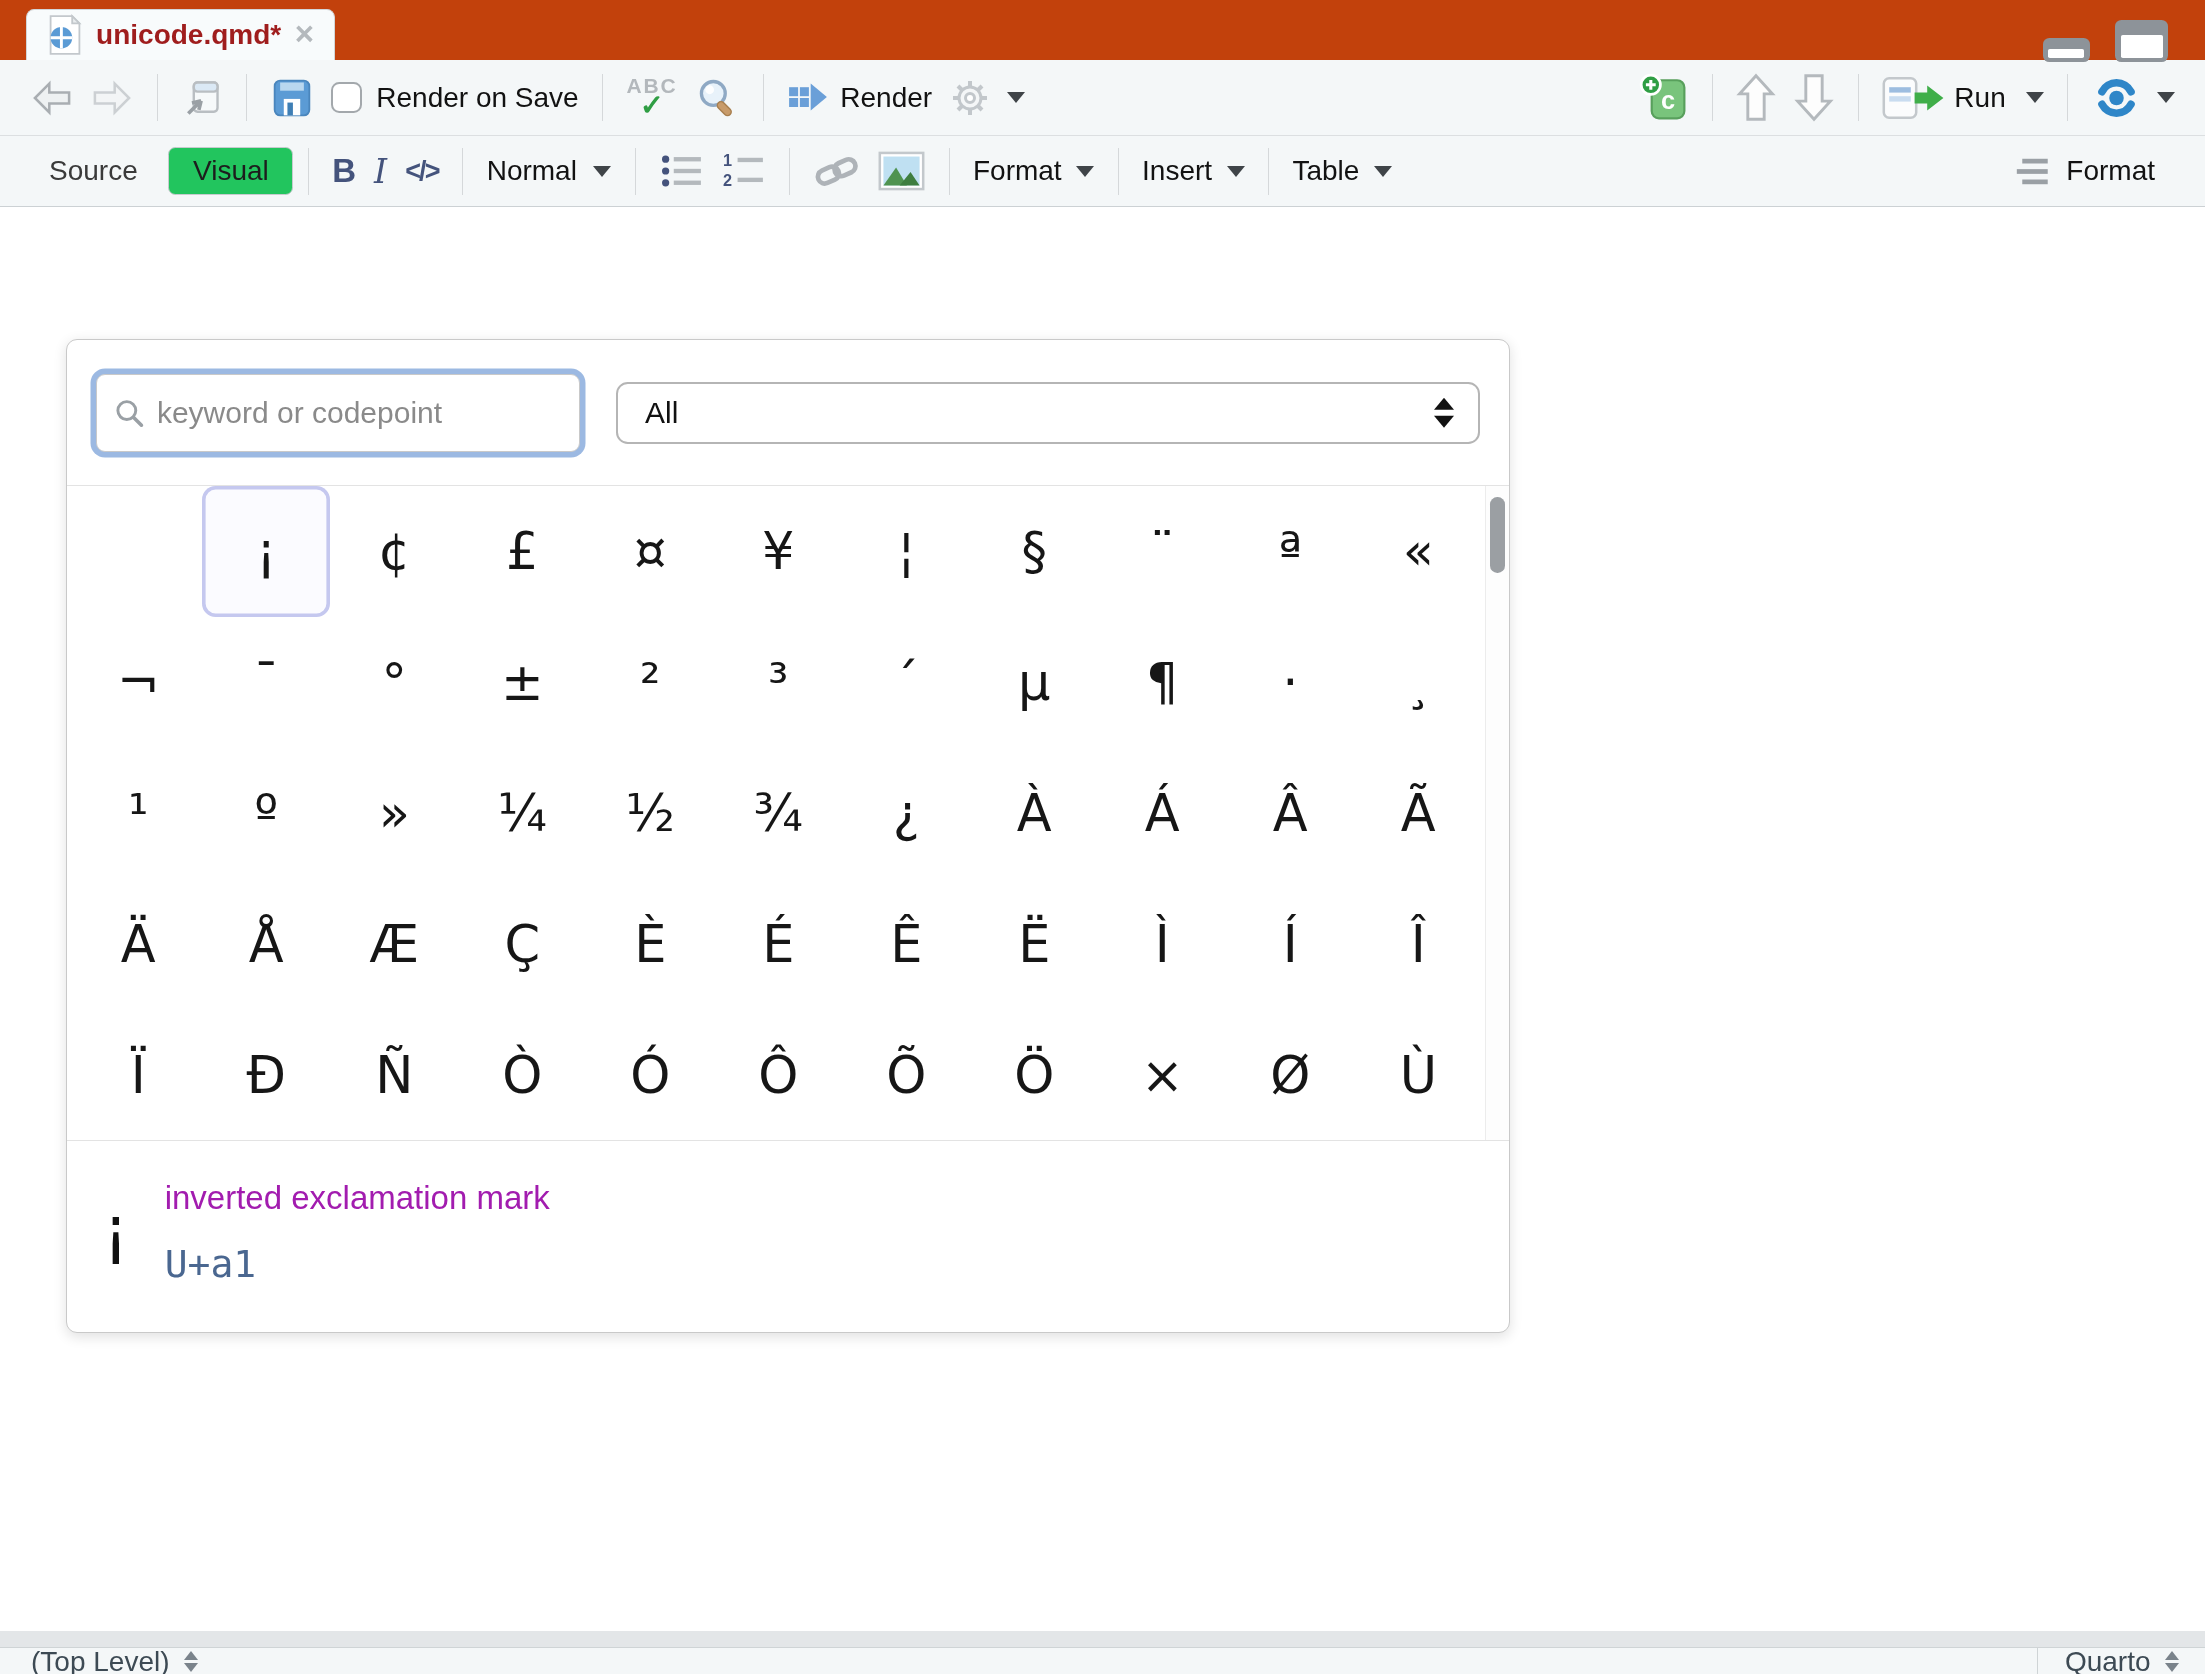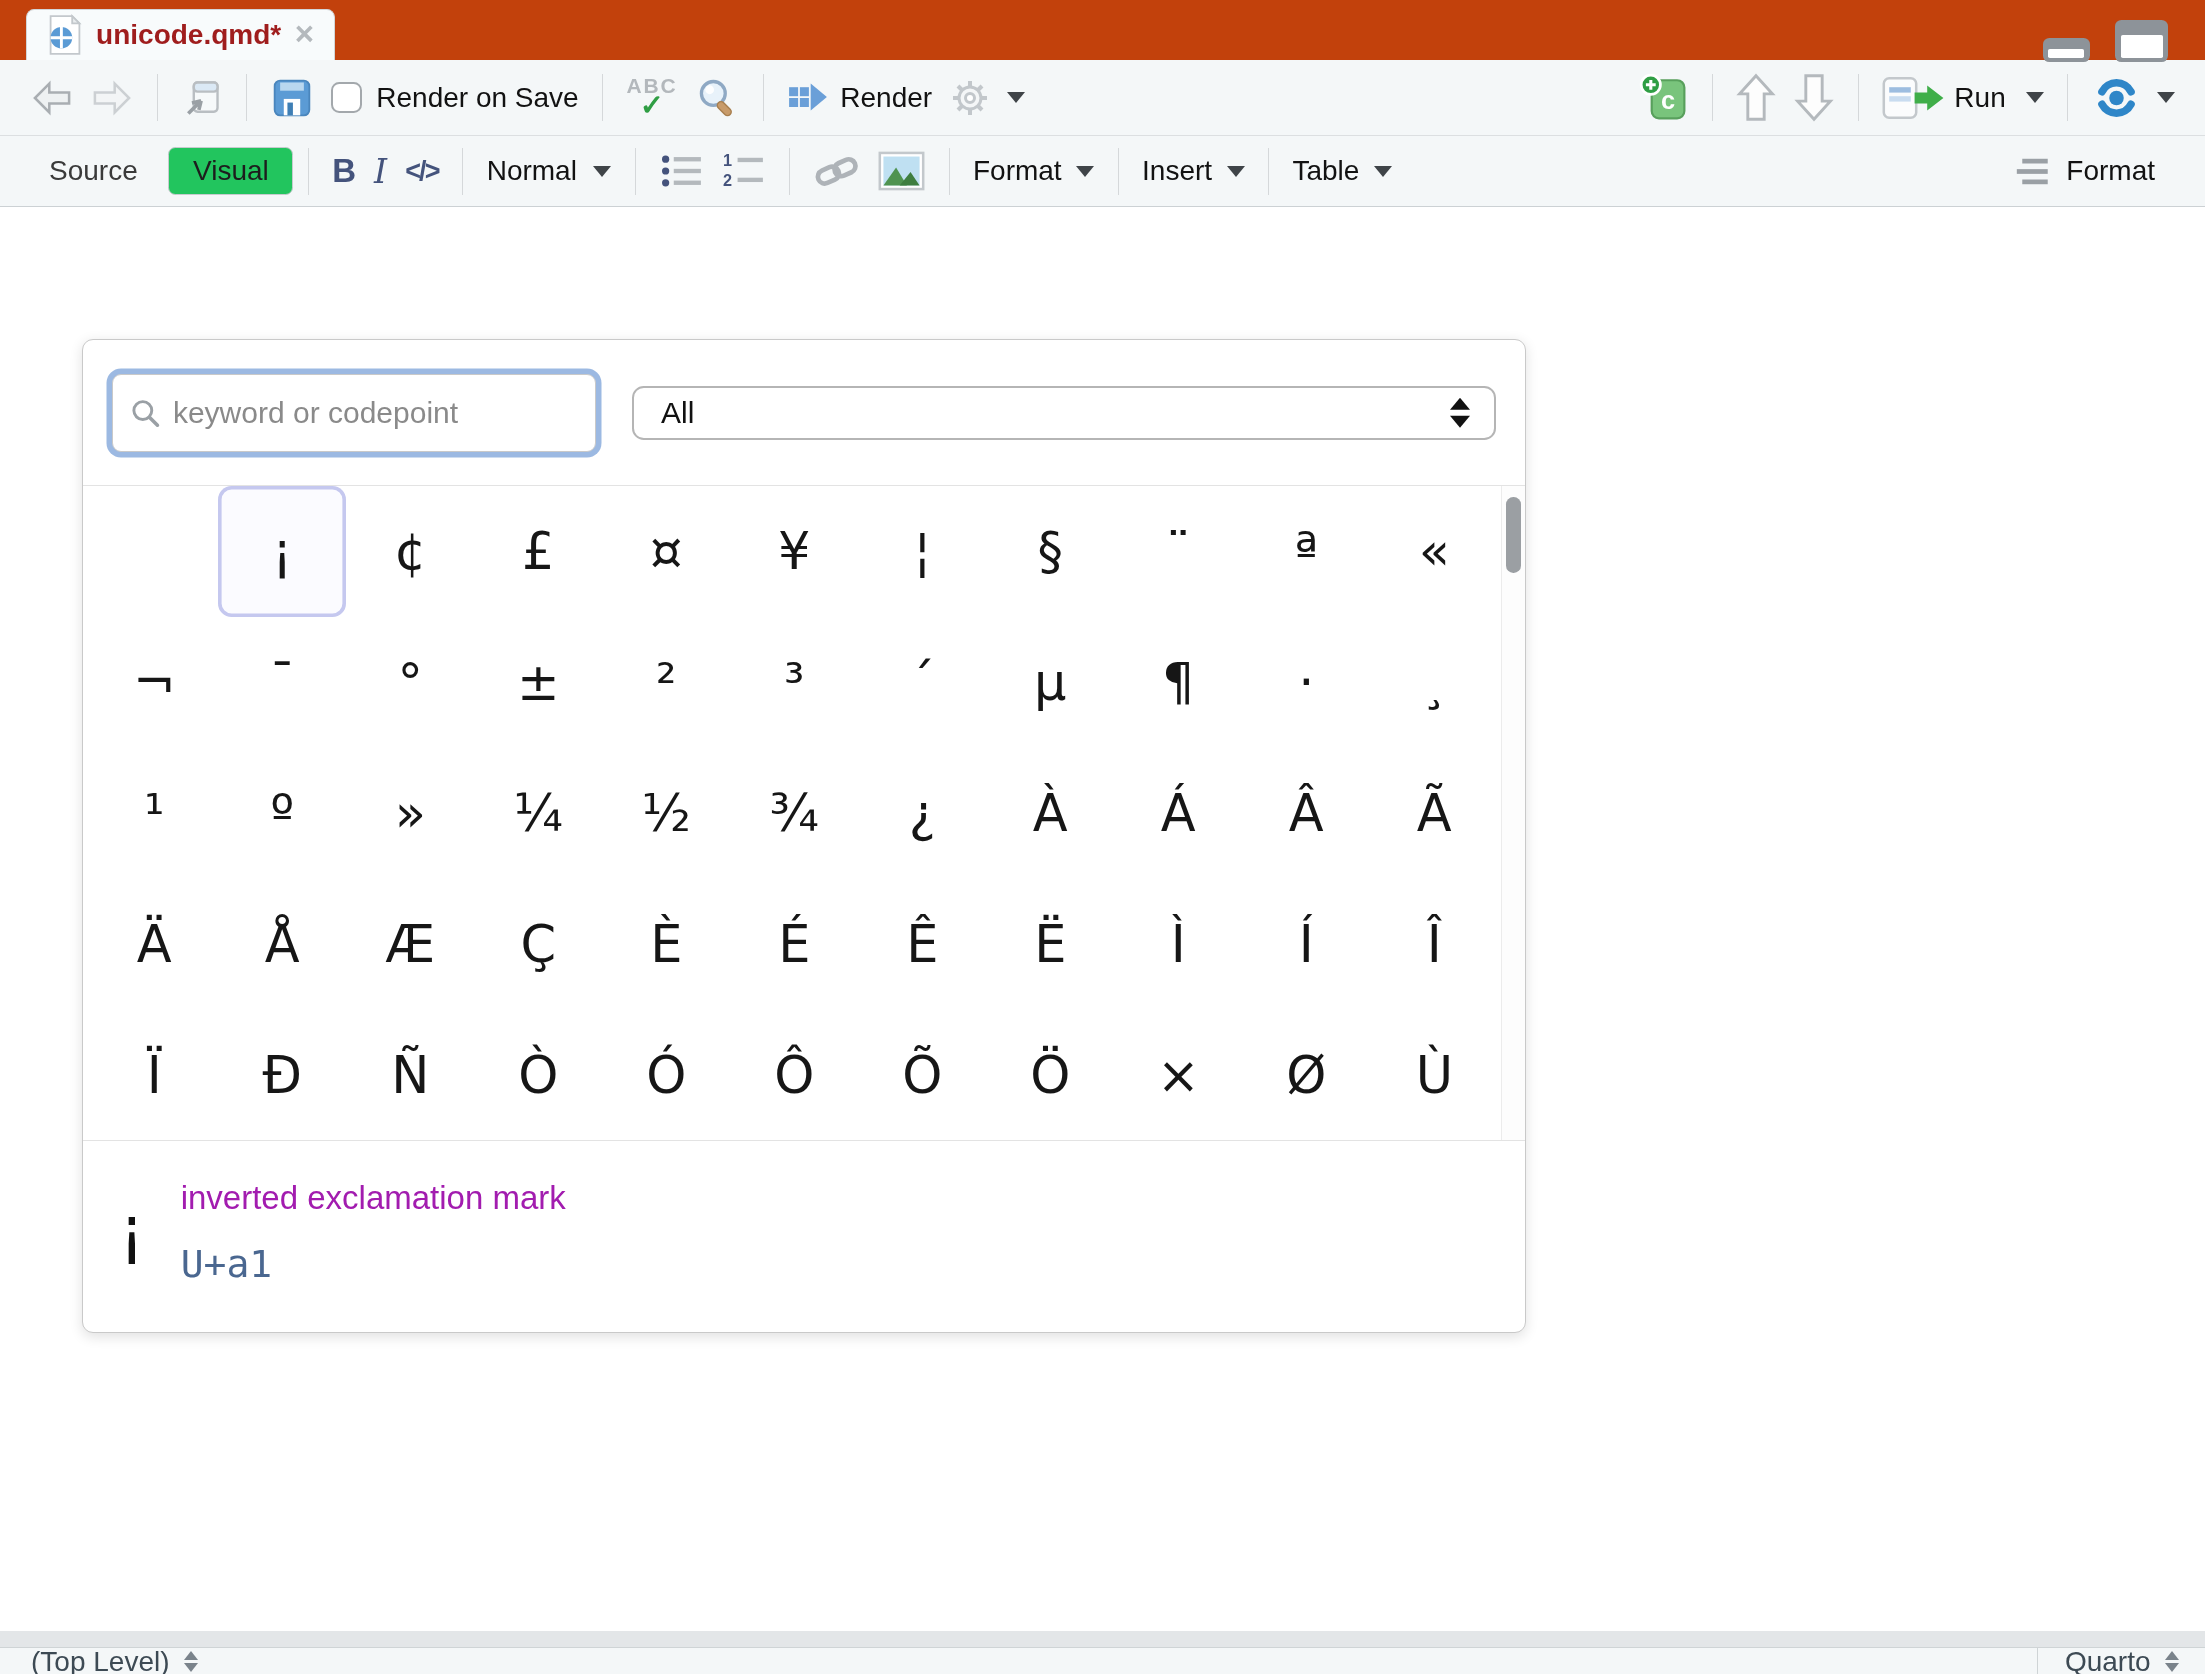--- a/index.html
+++ b/index.html
@@ -36,29 +36,29 @@
   .bold-glyph { font-size:33px; font-weight:800; color:#44537c; }
   .italic-glyph { font-size:33px; font-style:italic; font-family:"DejaVu Serif", serif; color:#44537c; }
   .code-glyph { font-size:27px; font-weight:700; color:#44537c; letter-spacing:-1.8px; }
   .mode-label { color:#3a3a3a; padding:7.3px 18px; }
   .mode-active { border:1.8px solid #c7cbce; background:#22c55e; border-radius:7.3px; padding:7.3px 23.6px; color:#1d1d1d; }
 
   
   .editor { position:absolute; top:207px; bottom:44px; left:0; right:0; background:#fff; }
 
   
-  .dialog { position:absolute; left:82px; top:132px; width:1444px; height:994px; background:#fff;
+  .dialog { position:absolute; left:66px; top:132px; width:1444px; height:994px; background:#fff;
             border:1.8px solid #c9c9c9; border-radius:11px; box-shadow:0 3.6px 12.7px rgba(0,0,0,0.12); overflow:hidden; }
   .dialog-controls { height:145px; display:flex; align-items:center; padding:0 29px; gap:36px; }
   .search-box { width:484px; height:78px; border:1.8px solid #c9c9c9; border-radius:9px;
                 box-shadow:0 0 0 5.5px #9cb9e2; background:#fff; display:flex; align-items:center; padding:0 16.4px; gap:11px; }
   .search-box input { border:none; outline:none; font-size:30px; color:#333; width:100%;
                       font-family:"Liberation Sans", sans-serif; background:transparent; }
   .search-box input::placeholder { color:#8a8a8a; }
-  .filter-select { flex:1; height:54px; border:2.7px solid #b5b5b5; border-radius:11.8px; display:flex;
+  .filter-select { flex:1; height:62px; border:2.7px solid #b5b5b5; border-radius:11.8px; display:flex;
                    align-items:center; padding:0 27px; font-size:30px; color:#111; position:relative; cursor:default; }
   .spinner { position:absolute; right:23.6px; top:50%; transform:translateY(-50%); display:flex; flex-direction:column; gap:6.4px; }
   .spin-up { width:0;height:0;border-left:10px solid transparent;border-right:10px solid transparent;border-bottom:12.7px solid #111; }
   .spin-down { width:0;height:0;border-left:10px solid transparent;border-right:10px solid transparent;border-top:12.7px solid #111; }
 
   .char-grid-region { position:relative; height:656px; border-top:0.9px solid #e3e3e3; border-bottom:0.9px solid #e3e3e3; }
   .char-grid { display:grid; grid-template-columns:repeat(11,128px); grid-auto-rows:131px; padding-left:7.3px;
                font-family:"DejaVu Sans", sans-serif; font-size:51px; color:#161616; }
   .char-cell { text-align:center; line-height:131px; cursor:default; }
   .char-cell.selected { box-shadow:inset 0 0 0 3.6px #c5c8ef; border-radius:13.6px; background:#fbfbff; }

